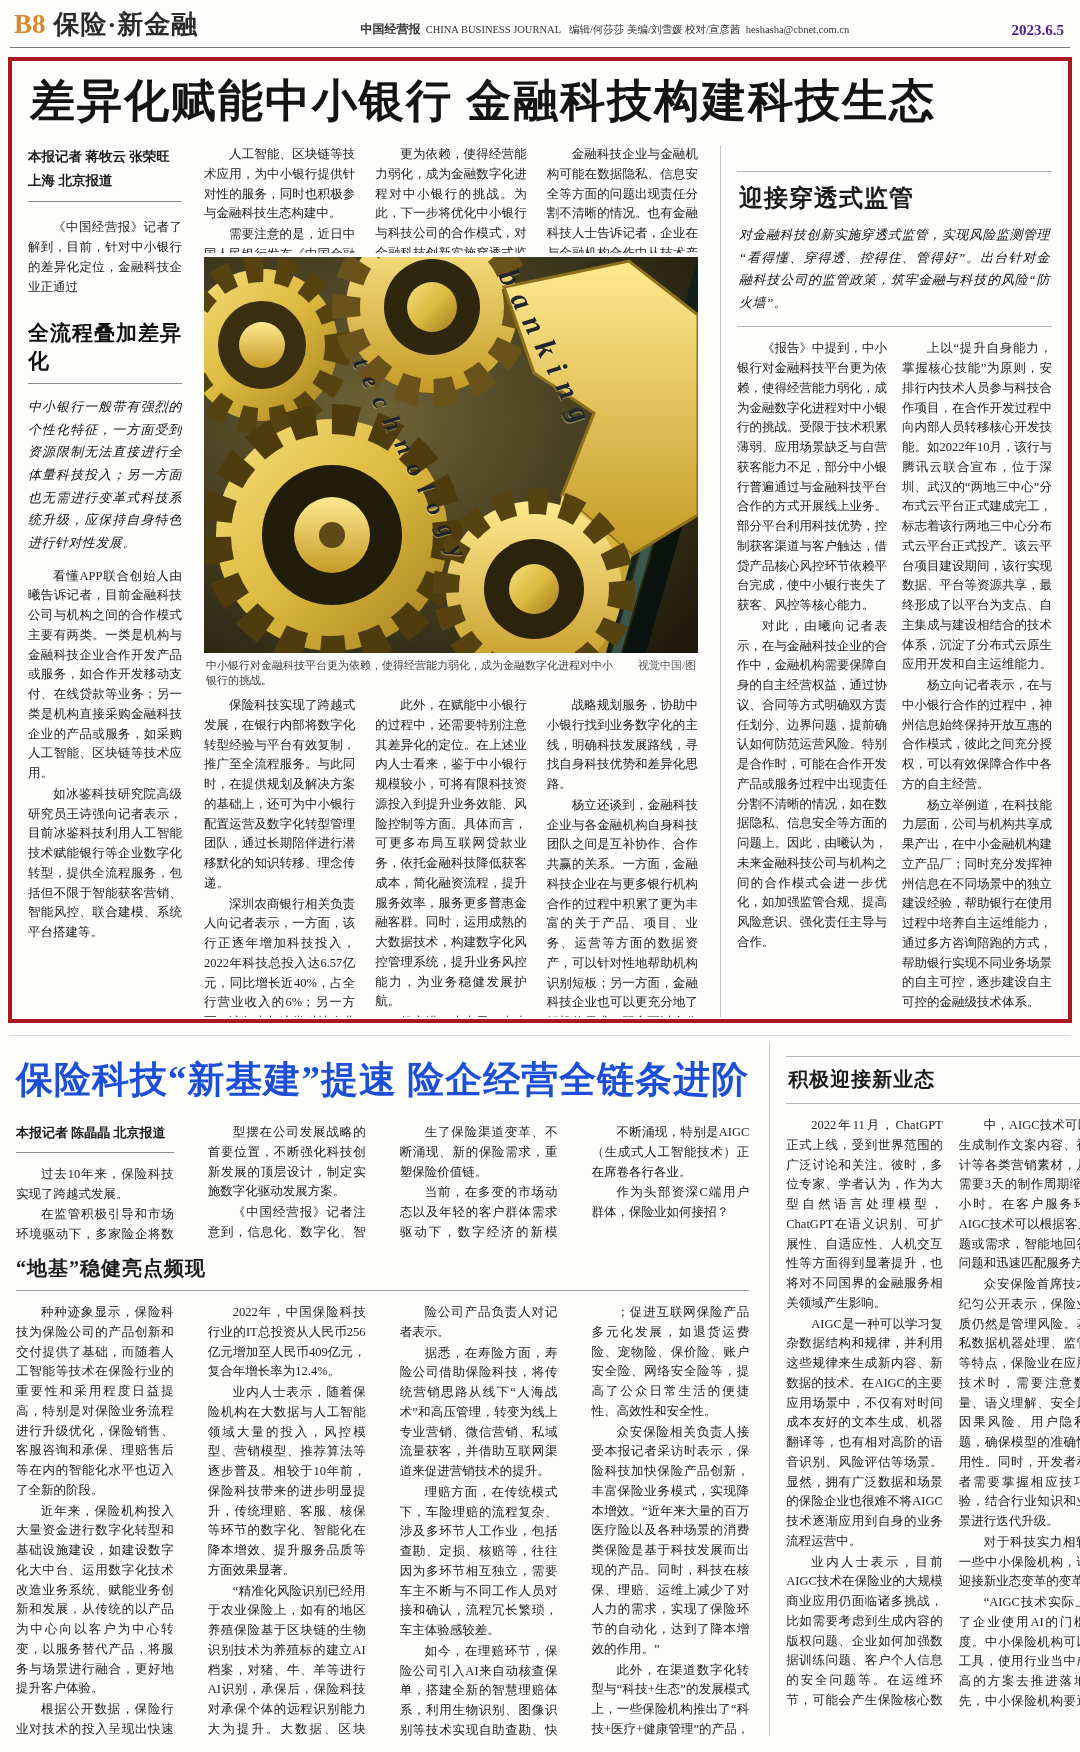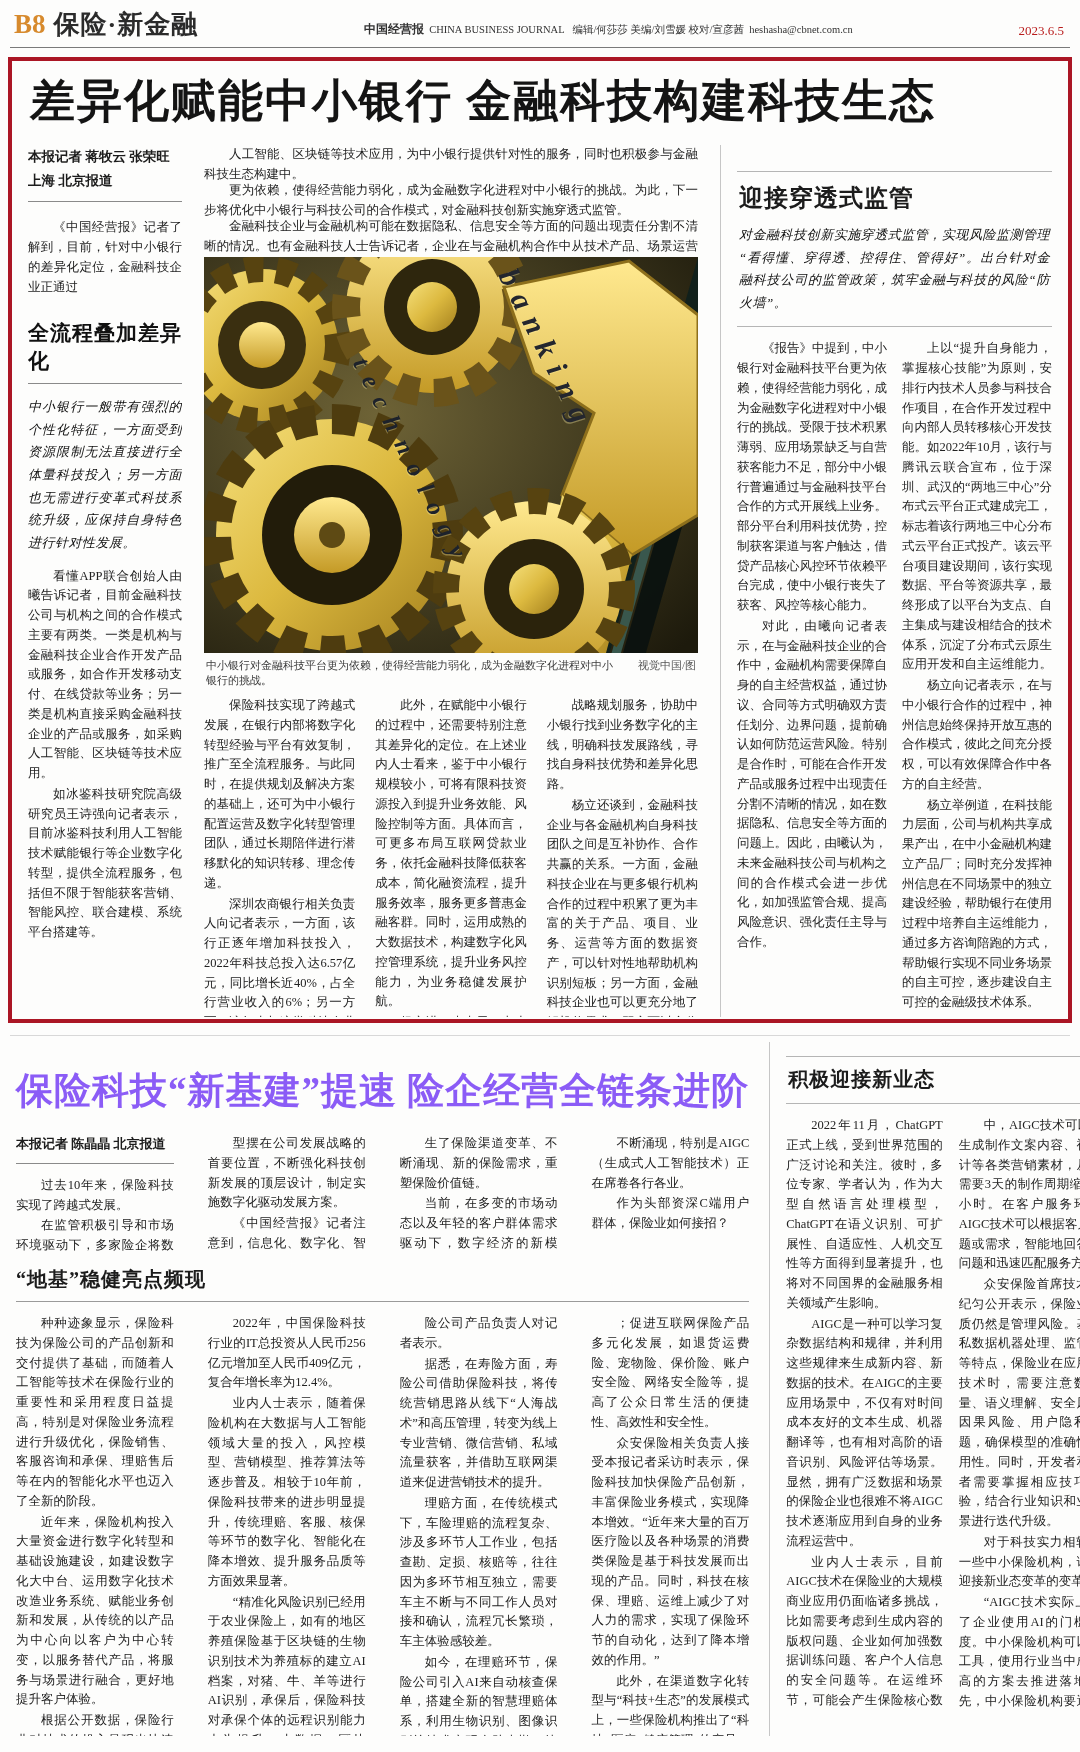--- a/index.html
+++ b/index.html
@@ -9,38 +9,38 @@
     background:#fdfdfc; overflow:hidden;
     font-family:"Liberation Serif","DejaVu Serif",serif; color:#1c1c1c;
   }
   
   .masthead { display:flex; align-items:flex-end; padding:7px 16px 5px 14px; }
   .m-left { display:flex; align-items:baseline; gap:8px; white-space:nowrap; }
   .page-no { font-size:27px; font-weight:bold; color:#d78a2d; font-family:"Liberation Serif",serif; }
   .section-name { font-size:26px; font-weight:bold; color:#2b2b2b; letter-spacing:1px; }
   .m-center { flex:1; text-align:center; font-size:10.5px; color:#333; padding-bottom:4px; white-space:nowrap; overflow:hidden; }
   .m-center b { font-size:12px;text-align:right; }
-  .m-right { font-size:13px; color:#b91c1c; padding-bottom:3px; }
+  .m-right { font-size:15px; color:#4c1d95; padding-bottom:3px;font-weight:bold; }
   .m-rule { border-bottom:1.5px solid #7a7a7a; margin:0 10px; }
 
   
   .top-box {
     margin:9px 8px 0; height:966px; overflow:hidden;
     border:4px solid #ab1625; background:#fdfdfc; padding:8px 16px 0;
   }
   .top-head { font-size:45px; font-weight:900; letter-spacing:2px; color:#141414; margin:2px 0 14px 2px; white-space:nowrap; }
   .top-grid { display:grid; grid-template-columns:154px 494px 1fr; column-gap:22px; height:872px; overflow:hidden; }
   .byline { font-weight:bold; font-size:13.5px; line-height:1.75; border-bottom:1px solid #8a8a8a; padding-bottom:9px; margin-bottom:16px; }
   .para { font-size:12.5px; line-height:1.58; text-align:justify; text-indent:2em; color:#222; margin-bottom:1px; }
   .kaiti { font-style:italic; font-size:13px; line-height:1.74; letter-spacing:0.5px; color:#101010; text-align:justify; }
   .sub-h { font-size:21px; font-weight:bold; letter-spacing:1px; color:#111;
            margin:16px 0 0; padding:6px 0 8px; border-bottom:1px solid #8a8a8a; }
   .sub-gap { height:12px; }
   .col { overflow:hidden; }
-  .mid-top { display:grid; grid-template-columns:repeat(1,1fr); column-gap:20px; height:108px; overflow:hidden; }
+  .mid-top { display:grid; grid-template-columns:repeat(3,1fr); column-gap:20px; height:108px; overflow:hidden; }
   .mid-bottom { display:grid; grid-template-columns:repeat(3,1fr); column-gap:20px; height:330px; overflow:hidden; margin-top:6px; }
 
   
   .photo { margin-top:4px; }
   .photo-art { position:relative; width:494px; height:396px; overflow:hidden; background:#2a2614; }
   .photo-art svg { display:block; width:100%; height:100%; }
   .photo-word { position:absolute; transform-origin:left top; font-weight:bold; font-style:italic;
                 color:#23262e; text-shadow:1px 1px 0 rgba(255,240,170,.35); white-space:nowrap; }
   .w1 { left:318px; top:6px;  font-size:30px; letter-spacing:11px; transform:rotate(63deg); }
   .w2 { left:168px; top:96px; font-size:25px; letter-spacing:12px; transform:rotate(63deg); color:#1d222b; }
@@ -51,21 +51,21 @@
   .right-sec { border-left:1px solid #c6c6c6; padding-left:16px; overflow:hidden; }
   .right-head-block { border-top:1px solid #b5b5b5; border-bottom:1px solid #b5b5b5; padding:10px 2px 12px; margin-top:26px; }
   .right-head { font-size:24px; font-weight:bold; letter-spacing:1px; margin-bottom:10px; }
   .right-cols { display:grid; grid-template-columns:1fr 1fr; column-gap:15px; margin-top:12px; height:672px; overflow:hidden; }
 
   
   .section-sep { border-top:1px solid #d8d8d8; margin:12px 10px 0; }
 
   
   .bottom { display:grid; grid-template-columns:1fr 346px; column-gap:20px; padding:6px 16px 0; height:700px; overflow:hidden; }
-  .bottom-head { font-size:37px; font-weight:900; letter-spacing:1px; color:#8b5cf6; margin:24px 0 18px; white-space:nowrap; }
+  .bottom-head { font-size:37px; font-weight:900; letter-spacing:1px; color:#1d4ed8; margin:13px 0 18px; white-space:nowrap; }
   .b-grid { display:grid; grid-template-columns:repeat(4,1fr); column-gap:34px; overflow:hidden; }
   .rowA { height:122px; }
   .rowB { height:470px; }
   .b-byline { font-weight:bold; font-size:13px; line-height:1.6; border-bottom:1px solid #8a8a8a; padding-bottom:8px; margin-bottom:12px; white-space:nowrap; }
   .b-subhead { font-size:20px; font-weight:bold; letter-spacing:1px; padding:10px 0 8px; border-bottom:1px solid #9a9a9a; margin-bottom:12px; }
 
   .side-sec { border-left:1px solid #c6c6c6; padding-left:16px; overflow:hidden; }
   .side-head-block { border-top:1px solid #b5b5b5; border-bottom:1px solid #b5b5b5; padding:9px 2px 10px; margin-top:14px; }
   .side-head { font-size:20px; font-weight:bold; letter-spacing:1px; }
   .side-cols { display:grid; grid-template-columns:1fr 1fr; column-gap:16px; margin-top:12px; height:596px; overflow:hidden; }

